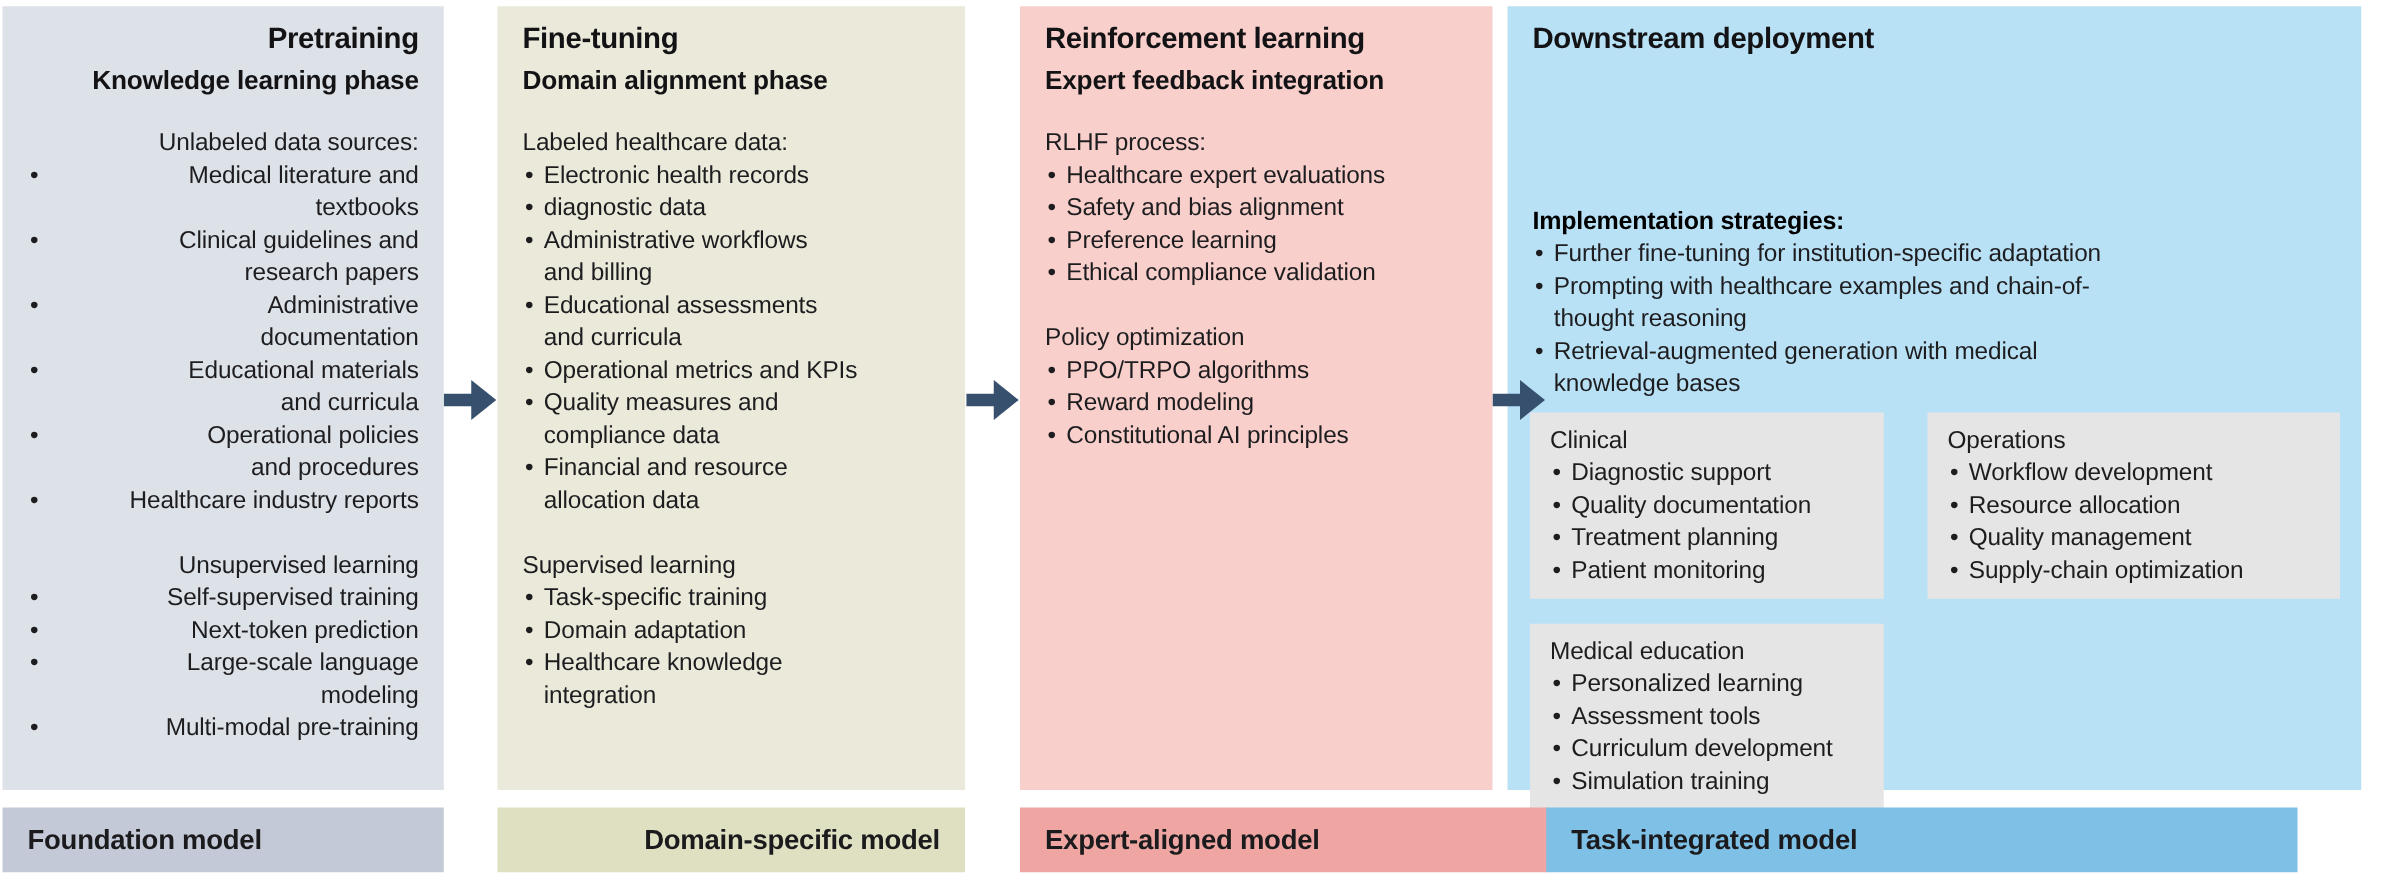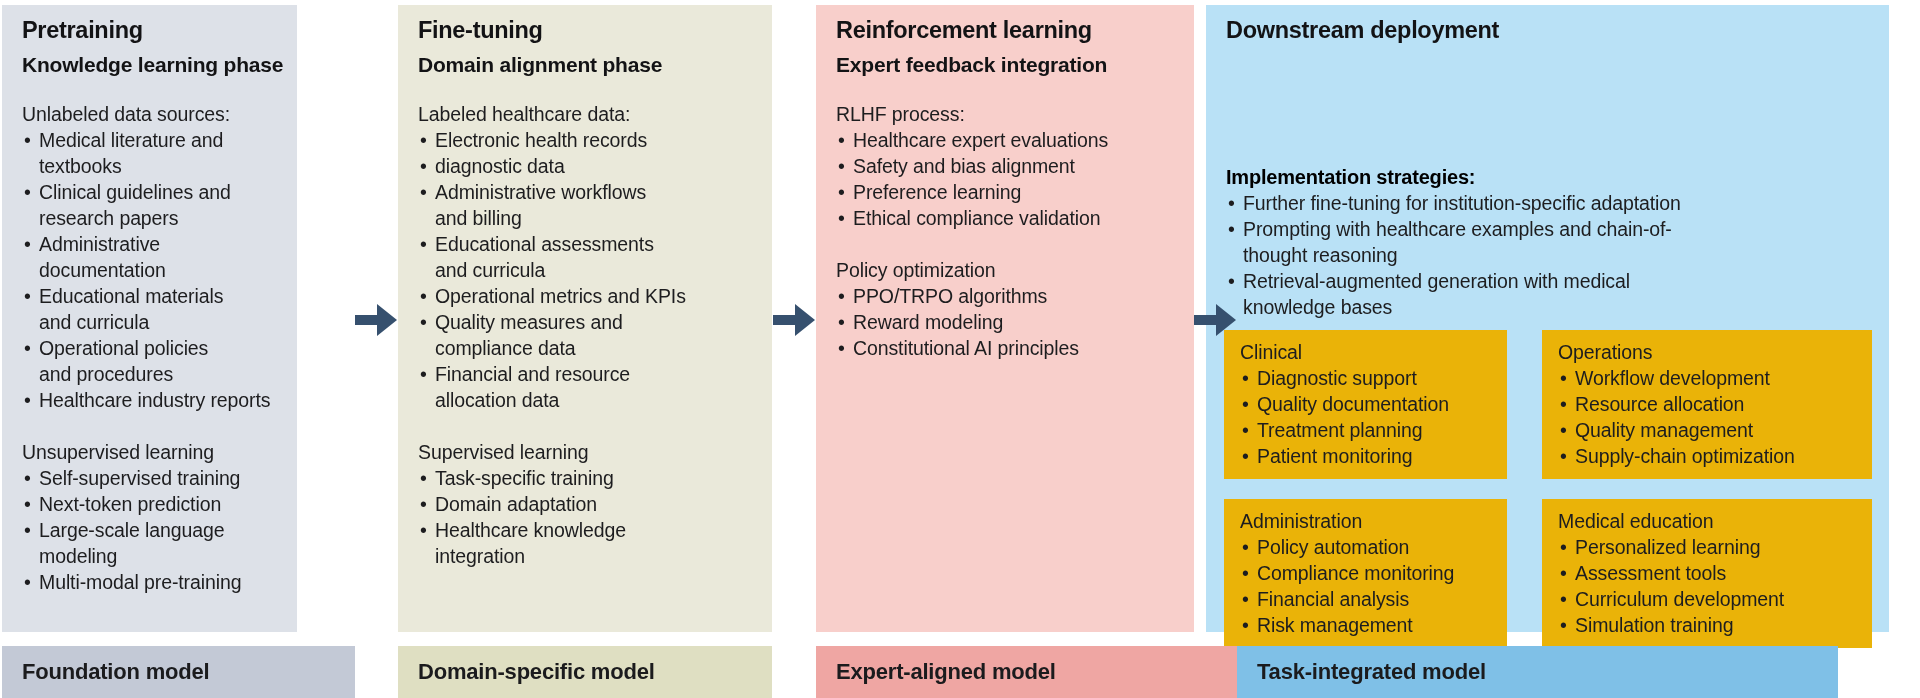--- a/index.html
+++ b/index.html
@@ -18,40 +18,40 @@
     height: 698px;
     background: #ffffff;
   }
   .colbox {
     position: absolute;
     top: 5px;
     height: 627px;
     box-sizing: border-box;
     padding: 12px 20px;
   }
-  #col-pretraining { left: 2px;   width: 295px; background: #dde1e8; }
+  #col-pretraining { left: 2px;   width: 353px; background: #dde1e8; text-align: right; }
   #col-finetuning  { left: 398px; width: 374px; background: #eae9da; }
   #col-rl          { left: 816px; width: 378px; background: #f8cfcb; }
   #col-deployment  { left: 1206px; width: 683px; background: #b9e1f6; }
 
   .footerbar {
     position: absolute;
     top: 646px;
     height: 52px;
     box-sizing: border-box;
     display: flex;
     align-items: center;
     padding: 0 20px;
     font-size: 22px;
     font-weight: bold;
     letter-spacing: -0.2px;
     color: #1b1b1d;
   }
   #footer-pretraining { left: 2px;   width: 353px; background: #c3c9d6; }
-  #footer-finetuning  { left: 398px; width: 374px; background: #dfdfc2; }
+  #footer-finetuning  { left: 398px; width: 374px; background: #dfdfc2; justify-content: flex-end; }
   #footer-rl          { left: 816px; width: 422px; background: #efa6a3; }
   #footer-deployment  { left: 1237px; width: 601px; background: #7fc0e7; }
 
   .col-title {
     font-size: 23.5px;
     font-weight: bold;
     letter-spacing: -0.3px;
     color: #131315;
     margin-bottom: 9px;
     white-space: nowrap;
@@ -103,21 +103,21 @@
   }
   .subgrid {
     display: grid;
     grid-template-columns: 283px 330px;
     grid-template-rows: 149px 149px;
     gap: 20px 35px;
     margin-top: 10px;
     margin-left: -2px;
   }
   .subbox {
-    background: #eab308;
+    background: #e5e5e5;
     box-sizing: border-box;
     padding: 9px 16px;
     font-size: 19.5px;
     line-height: 26px;
     letter-spacing: -0.1px;
   }
 </style>
 </head>
 <body>
 
@@ -219,27 +219,20 @@
         <div class="bullet">Patient monitoring</div>
       </div>
       <div class="subbox">
         <div>Operations</div>
         <div class="bullet">Workflow development</div>
         <div class="bullet">Resource allocation</div>
         <div class="bullet">Quality management</div>
         <div class="bullet">Supply-chain optimization</div>
       </div>
       <div class="subbox">
-        <div>Administration</div>
-        <div class="bullet">Policy automation</div>
-        <div class="bullet">Compliance monitoring</div>
-        <div class="bullet">Financial analysis</div>
-        <div class="bullet">Risk management</div>
-      </div>
-      <div class="subbox">
         <div>Medical education</div>
         <div class="bullet">Personalized learning</div>
         <div class="bullet">Assessment tools</div>
         <div class="bullet">Curriculum development</div>
         <div class="bullet">Simulation training</div>
       </div>
     </div>
   </div>
 
   <div class="footerbar" id="footer-pretraining">

